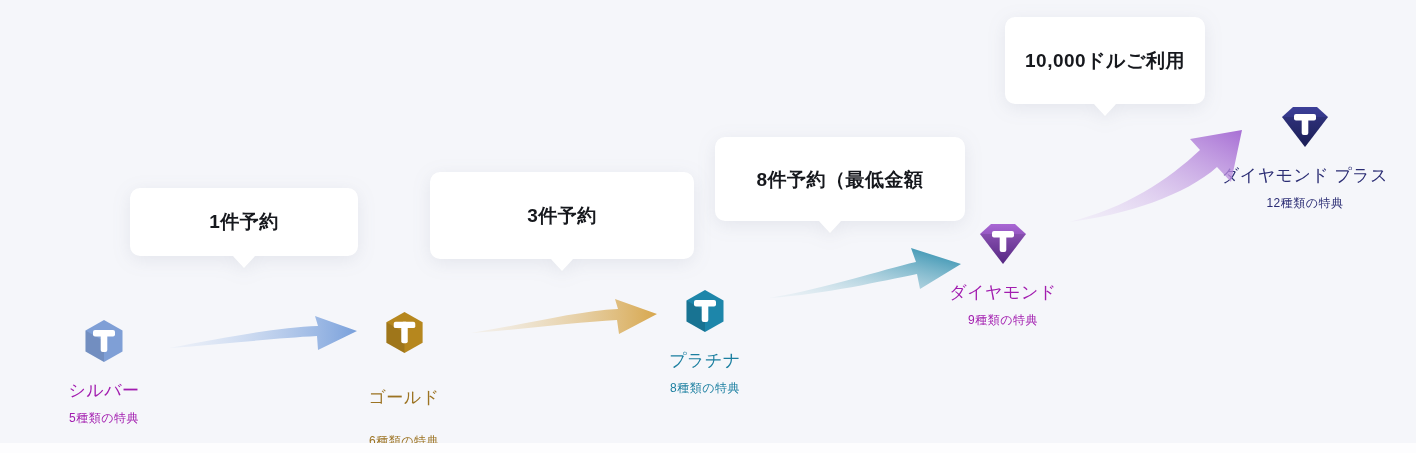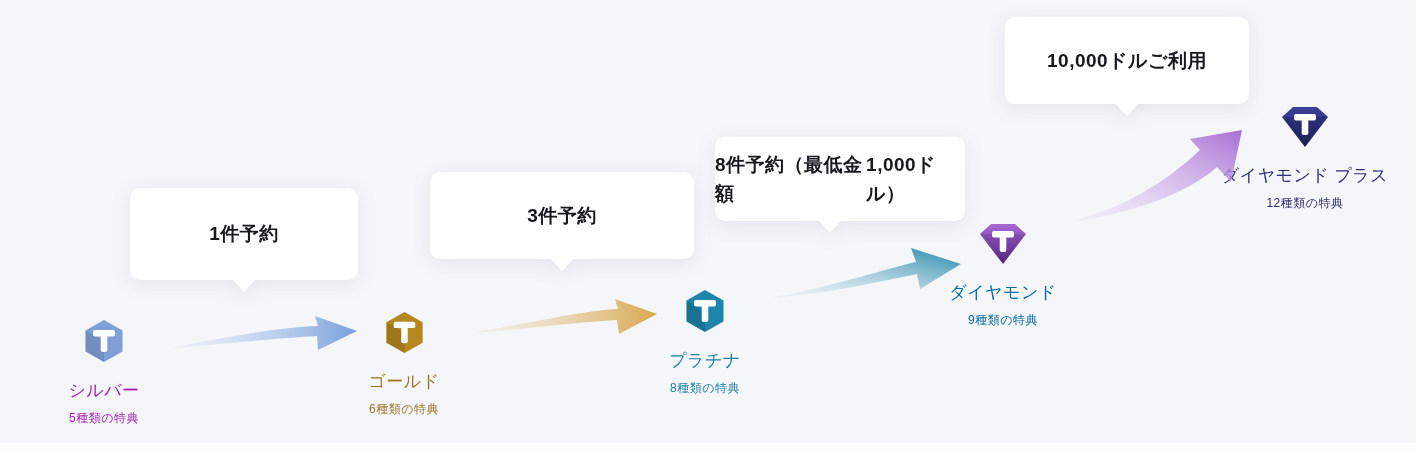--- a/index.html
+++ b/index.html
@@ -32,21 +32,21 @@
     letter-spacing:0.5px;
   }
   .tier-benefits {
     margin-top:8px;
     font-size:12px;
     letter-spacing:0.5px;
   }
   .tier-silver  .tier-name, .tier-silver  .tier-benefits { color:#a21caf; }
   .tier-gold    .tier-name, .tier-gold    .tier-benefits { color:#9c7322; }
   .tier-platinum .tier-name, .tier-platinum .tier-benefits { color:#1b7fa0; }
-  .tier-diamond .tier-name, .tier-diamond .tier-benefits { color:#0369a1; }
+  .tier-diamond .tier-name, .tier-diamond .tier-benefits { color:#a21caf; }
   .tier-diamond-plus .tier-name, .tier-diamond-plus .tier-benefits { color:#2b2d74; }
 
   
   .bubble {
     position:absolute;
     background:#ffffff;
     border-radius:10px;
     display:flex; align-items:center; justify-content:center;
     font-size:19px; font-weight:600; color:#16181d;
     letter-spacing:0.5px;
@@ -126,21 +126,21 @@
         <polygon points="24,3 42.5,13.5 42.5,34.5 24,45 5.5,34.5 5.5,13.5" fill="#7f9fd6"></polygon>
         <polygon points="5.5,13.5 5.5,34.5 24,45 24,24" fill="#000000" opacity="0.10"></polygon>
         <rect x="13" y="13" width="22" height="6.5" rx="2" fill="#ffffff"></rect>
         <rect x="20.7" y="13" width="6.6" height="22" rx="2" fill="#ffffff"></rect>
       </svg>
     </span>
     <div class="tier-name">シルバー</div>
     <div class="tier-benefits">5種類の特典</div>
   </div>
 
-  <div class="tier tier-gold" style="left:294px;top:309px;">
+  <div class="tier tier-gold" style="left:294px;top:309px;gap:16px;">
     <span class="tier-icon">
       <svg width="47" height="47" viewBox="0 0 48 48">
         <polygon points="24,3 42.5,13.5 42.5,34.5 24,45 5.5,34.5 5.5,13.5" fill="#b6871e"></polygon>
         <polygon points="5.5,13.5 5.5,34.5 24,45 24,24" fill="#000000" opacity="0.12"></polygon>
         <rect x="13" y="13" width="22" height="6.5" rx="2" fill="#ffffff"></rect>
         <rect x="20.7" y="13" width="6.6" height="22" rx="2" fill="#ffffff"></rect>
       </svg>
     </span>
     <div class="tier-name">ゴールド</div>
     <div class="tier-benefits">6種類の特典</div>
@@ -190,37 +190,36 @@
         <polygon points="14,3 38,3 49,13 26,43 3,13" fill="url(#gemNavy)"></polygon>
         <polygon points="3,13 49,13 26,43" fill="#000000" opacity="0.12"></polygon>
         <rect x="15" y="10" width="22" height="6.5" rx="2" fill="#ffffff"></rect>
         <rect x="22.7" y="10" width="6.6" height="21" rx="2" fill="#ffffff"></rect>
       </svg>
     </span>
     <div class="tier-name">ダイヤモンド プラス</div>
     <div class="tier-benefits">12種類の特典</div>
   </div>
 
-  <div class="bubble" style="left:130px;top:188px;width:228px;height:92px;">
+  <div class="bubble" style="left:130px;top:188px;width:228px;height:68px;">
     <span>1件予約</span>
     <span class="tail"></span>
   </div>
 
   <div class="bubble" style="left:430px;top:172px;width:264px;height:87px;">
     <span>3件予約</span>
     <span class="tail"></span>
   </div>
 
   <div class="bubble" style="left:715px;top:137px;width:250px;height:84px;">
     <span class="bubble-lines">
       <span>8件予約（最低金額</span>
-      <span>1,000ドル）</span>
     </span>
     <span class="tail" style="margin-left:-22px;"></span>
   </div>
 
-  <div class="bubble" style="left:1005px;top:17px;width:244px;height:87px;">
+  <div class="bubble" style="left:1005px;top:17px;width:200px;height:87px;">
     <span>10,000ドルご利用</span>
     <span class="tail"></span>
   </div>
 
   <div class="bottom-strip"></div>
 </div>
 
 </body></html>

